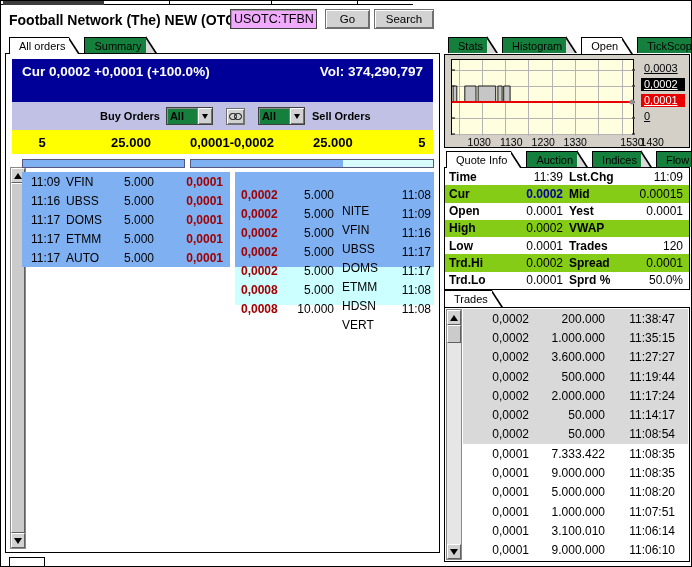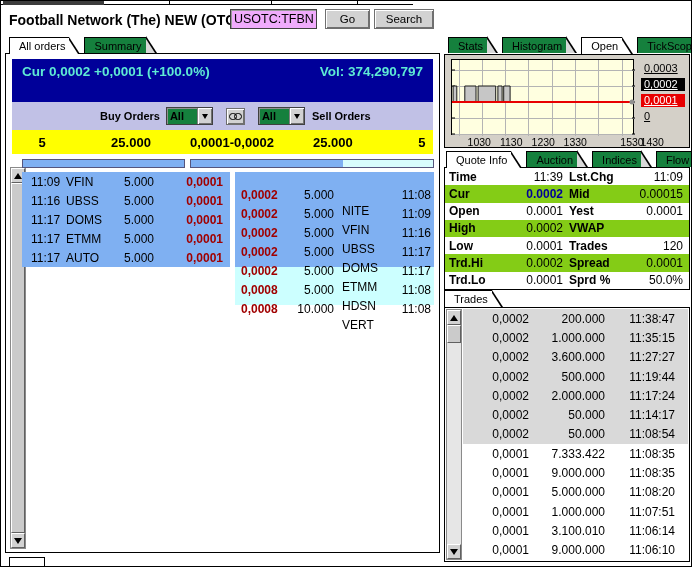--- a/index.html
+++ b/index.html
@@ -29,21 +29,21 @@
   .tab::after{content:"";position:absolute;right:-9px;bottom:0;width:0;height:0;
     border-left:9px solid #d9d9d9;border-top:14px solid transparent;}
   .tab.active{background:#fff;z-index:4;height:17px;}
   .tab.active::after{border-left-color:#fff;}
   #left-tabs{left:8px;top:36px;}
   #right-tabs{left:447px;top:36px;}
   #quote-tabs{left:445px;top:150px;}
   #trades-tabrow{left:443px;top:289px;}
   
   #left-panel{position:absolute;left:4px;top:52px;width:435px;height:500px;border:1px solid #000;background:#fff;z-index:1;}
-  #quote-header{position:absolute;left:6px;top:5px;right:6px;height:43px;background:#000099;color:#5eead4;
+  #quote-header{position:absolute;left:6px;top:5px;right:6px;height:43px;background:#000099;color:#ffffff;
     font-weight:bold;font-size:13.5px;padding:5px 10px;display:flex;justify-content:space-between;}
   #controls-row{position:absolute;left:6px;top:48px;right:6px;height:28px;background:#c1c1e6;
     display:flex;align-items:center;font-size:11px;font-weight:bold;padding-left:88px;}
   .dd{width:47px;height:18px;background:#15803d;border:1px solid #404040;box-shadow:inset 1px 1px 0 #909090;
     display:flex;align-items:stretch;}
   .dd .val{flex:1;padding:2px 0 0 3px;font-weight:bold;font-size:11px;}
   .dd .dbtn{width:15px;background:#d2d2d2;border-left:1px solid #808080;box-shadow:inset 1px 1px 0 #fff,inset -1px -1px 0 #707070;
     display:flex;align-items:center;justify-content:center;}
   .tri-dn{width:0;height:0;border-left:3px solid transparent;border-right:3px solid transparent;border-top:5px solid #000;}
   .tri-up{width:0;height:0;border-left:4px solid transparent;border-right:4px solid transparent;border-bottom:6px solid #000;}

